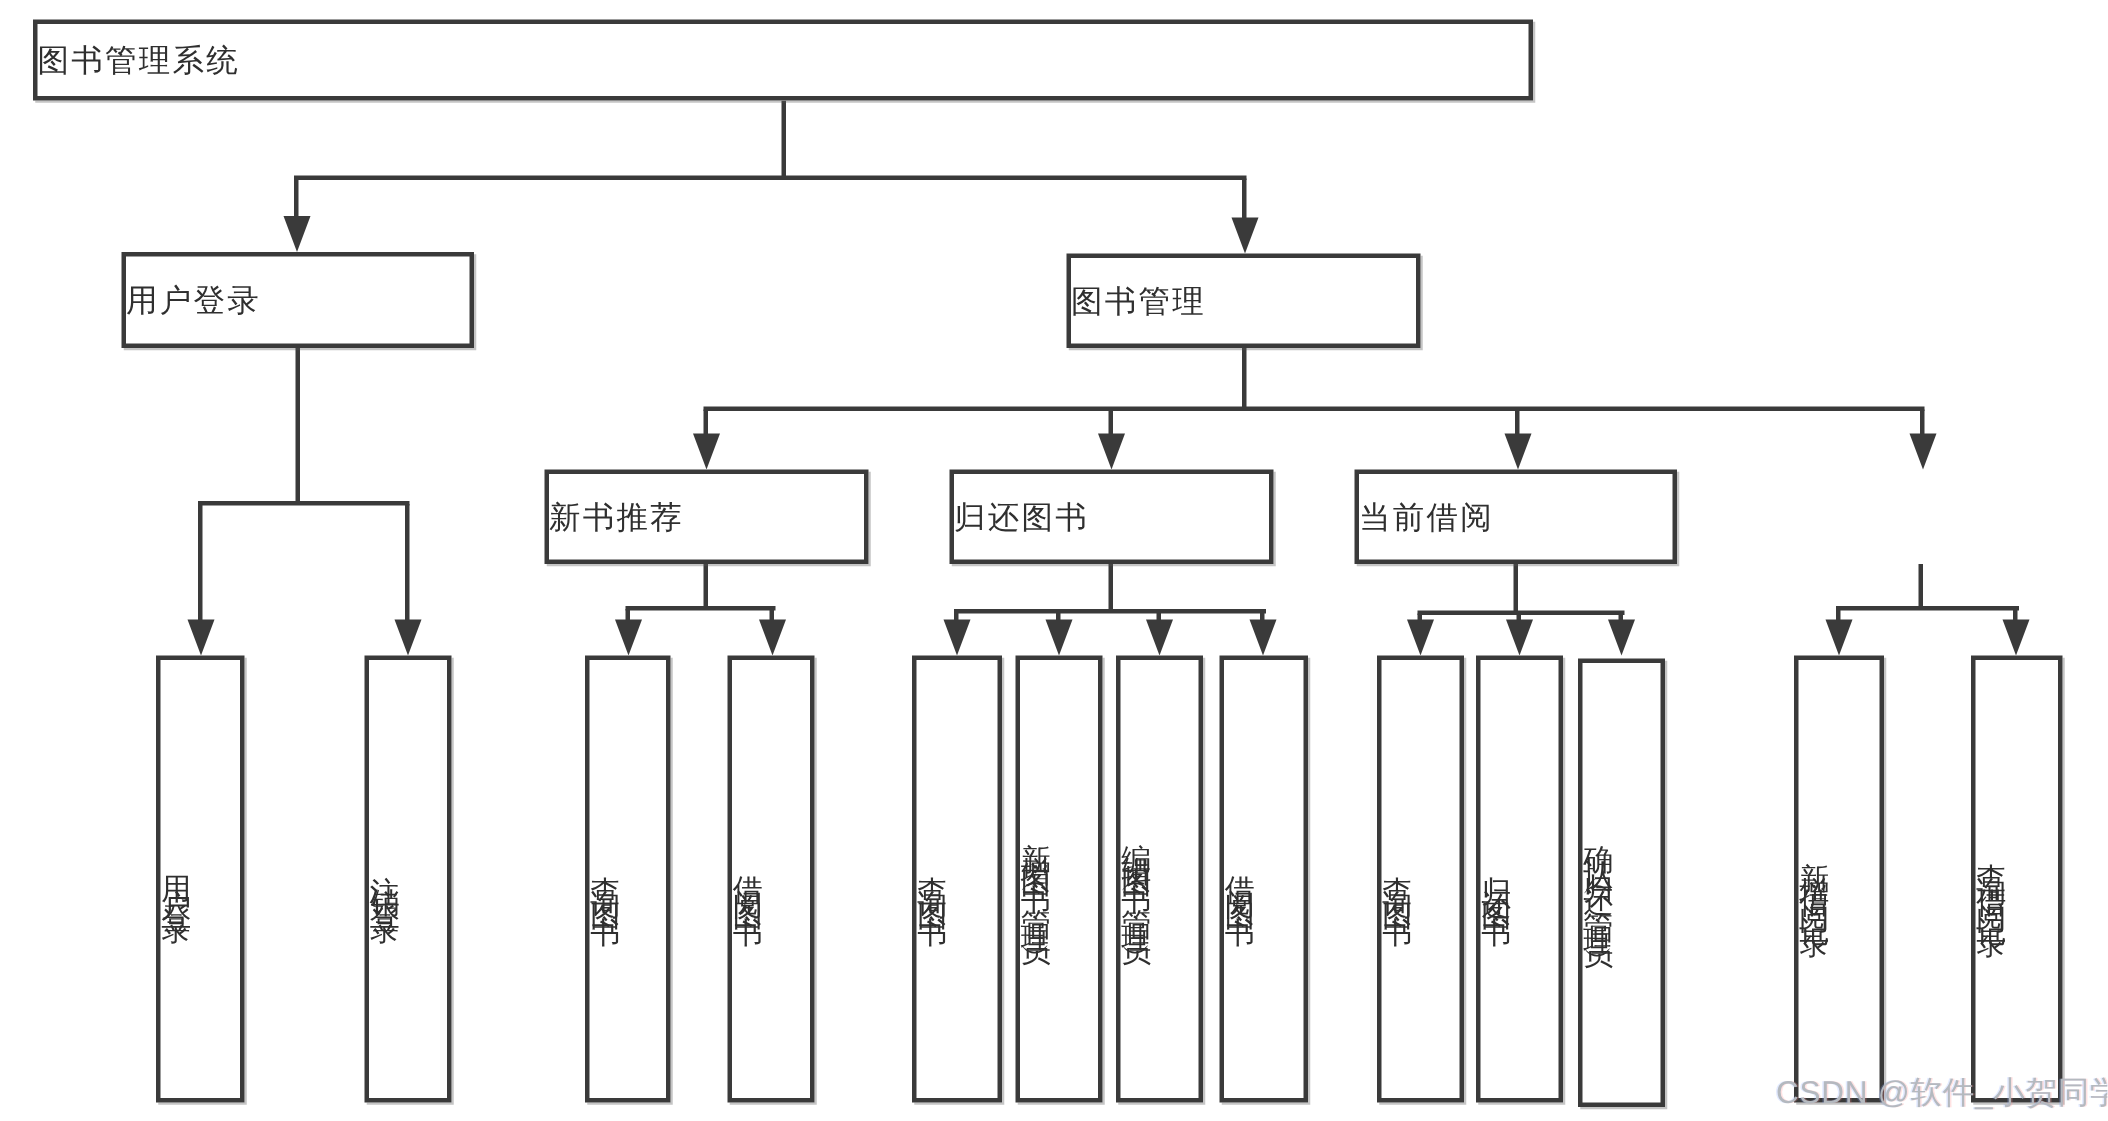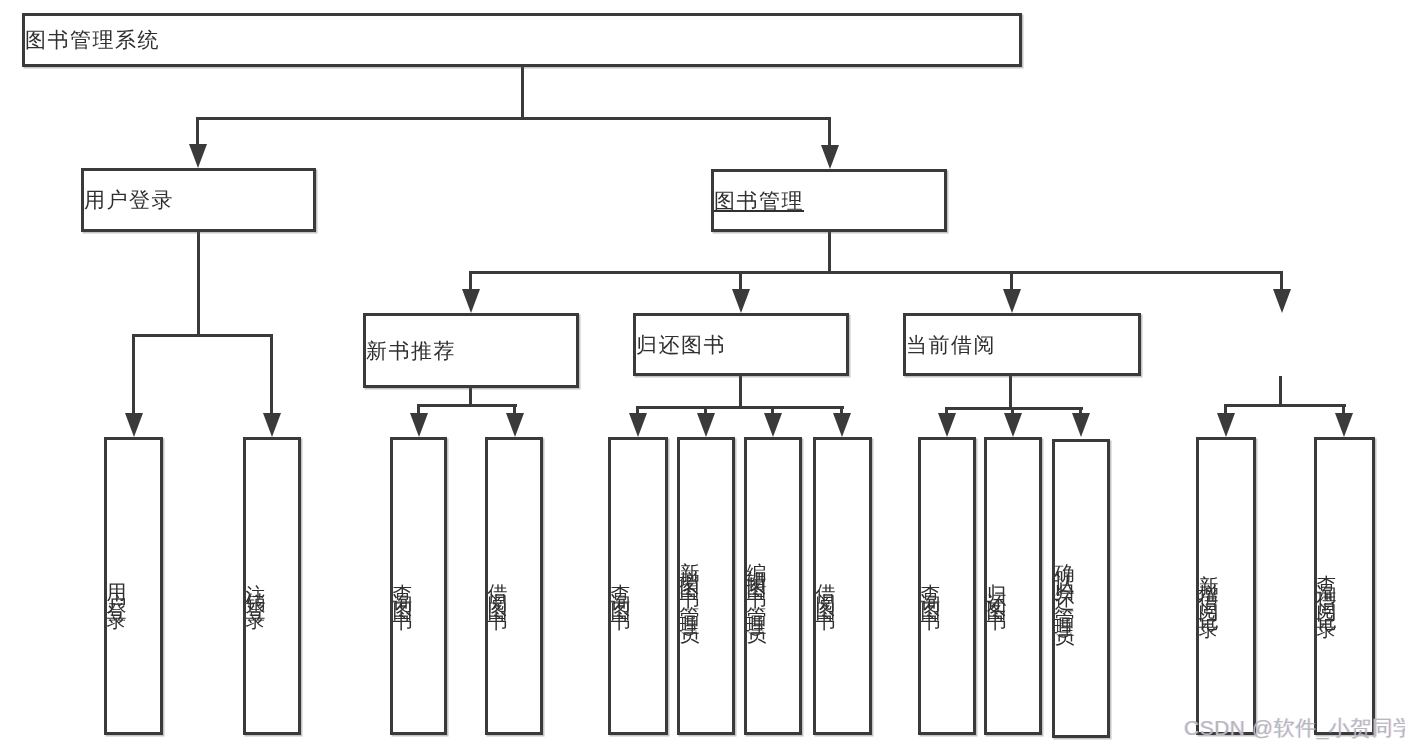--- a/index.html
+++ b/index.html
@@ -123,31 +123,31 @@
   <div class="arrow" style="left:1217px; top:413px;"></div>
   <div class="arrow" style="left:1335px; top:413px;"></div>
 
   <div class="node" style="left:22px; top:13px; width:1000px; height:54px;">
     <span>图书管理系统</span>
   </div>
 
   <div class="node" style="left:81px; top:168px; width:235px; height:64px;">
     <span>用户登录</span>
   </div>
-  <div class="node" style="left:711px; top:169px; width:236px; height:63px;text-decoration:underline;">
+  <div class="node" style="left:711px; top:169px; width:236px; height:63px;">
     <span>图书管理</span>
   </div>
 
-  <div class="node" style="left:363px; top:313px; width:216px; height:75px;">
+  <div class="node" style="left:363px; top:313px; width:216px; height:63px;">
     <span>新书推荐</span>
   </div>
   <div class="node" style="left:633px; top:313px; width:216px; height:63px;">
     <span>归还图书</span>
   </div>
-  <div class="node" style="left:903px; top:313px; width:238px; height:63px;">
+  <div class="node" style="left:903px; top:313px; width:215px; height:63px;">
     <span>当前借阅</span>
   </div>
 
   <div class="node vnode" style="left:104px; top:437px; width:59px; height:298px;">
     <span>用户登录</span>
   </div>
   <div class="node vnode" style="left:243px; top:437px; width:58px; height:298px;">
     <span>注销登录</span>
   </div>
 

